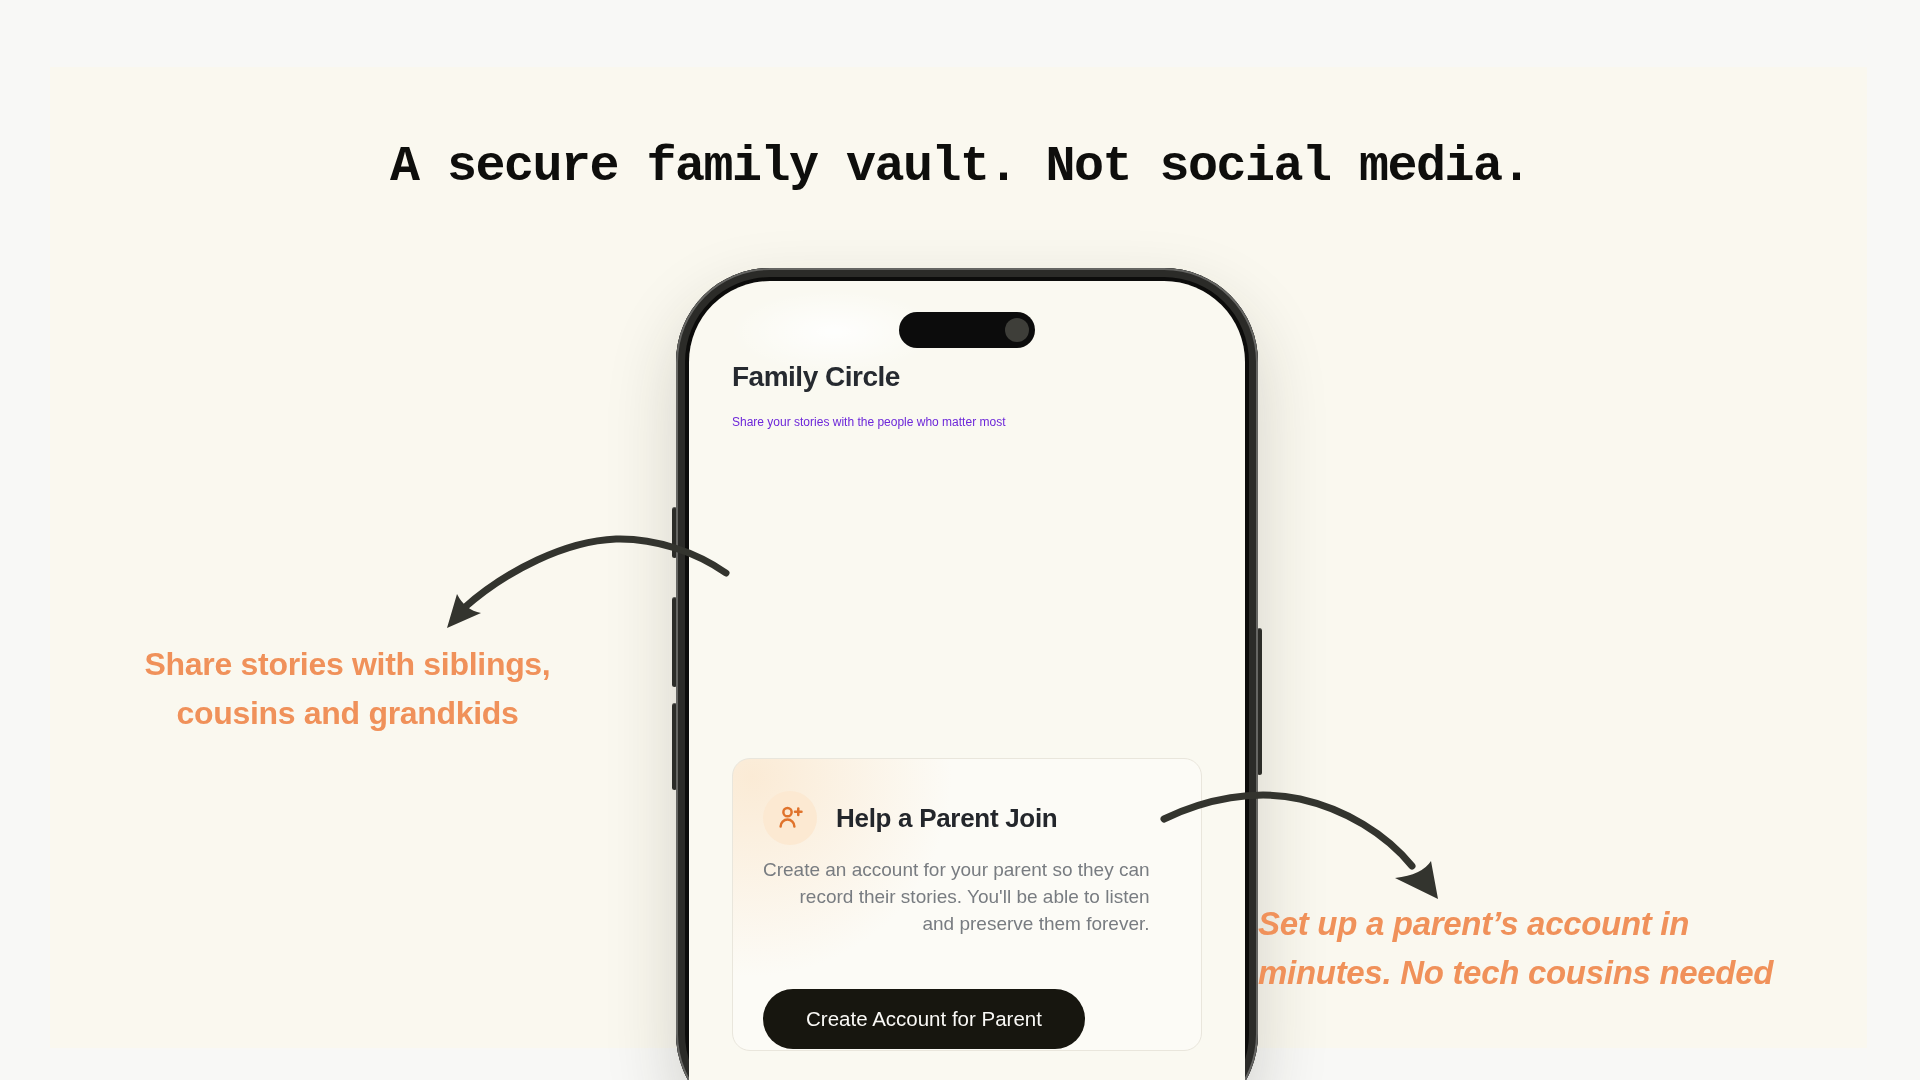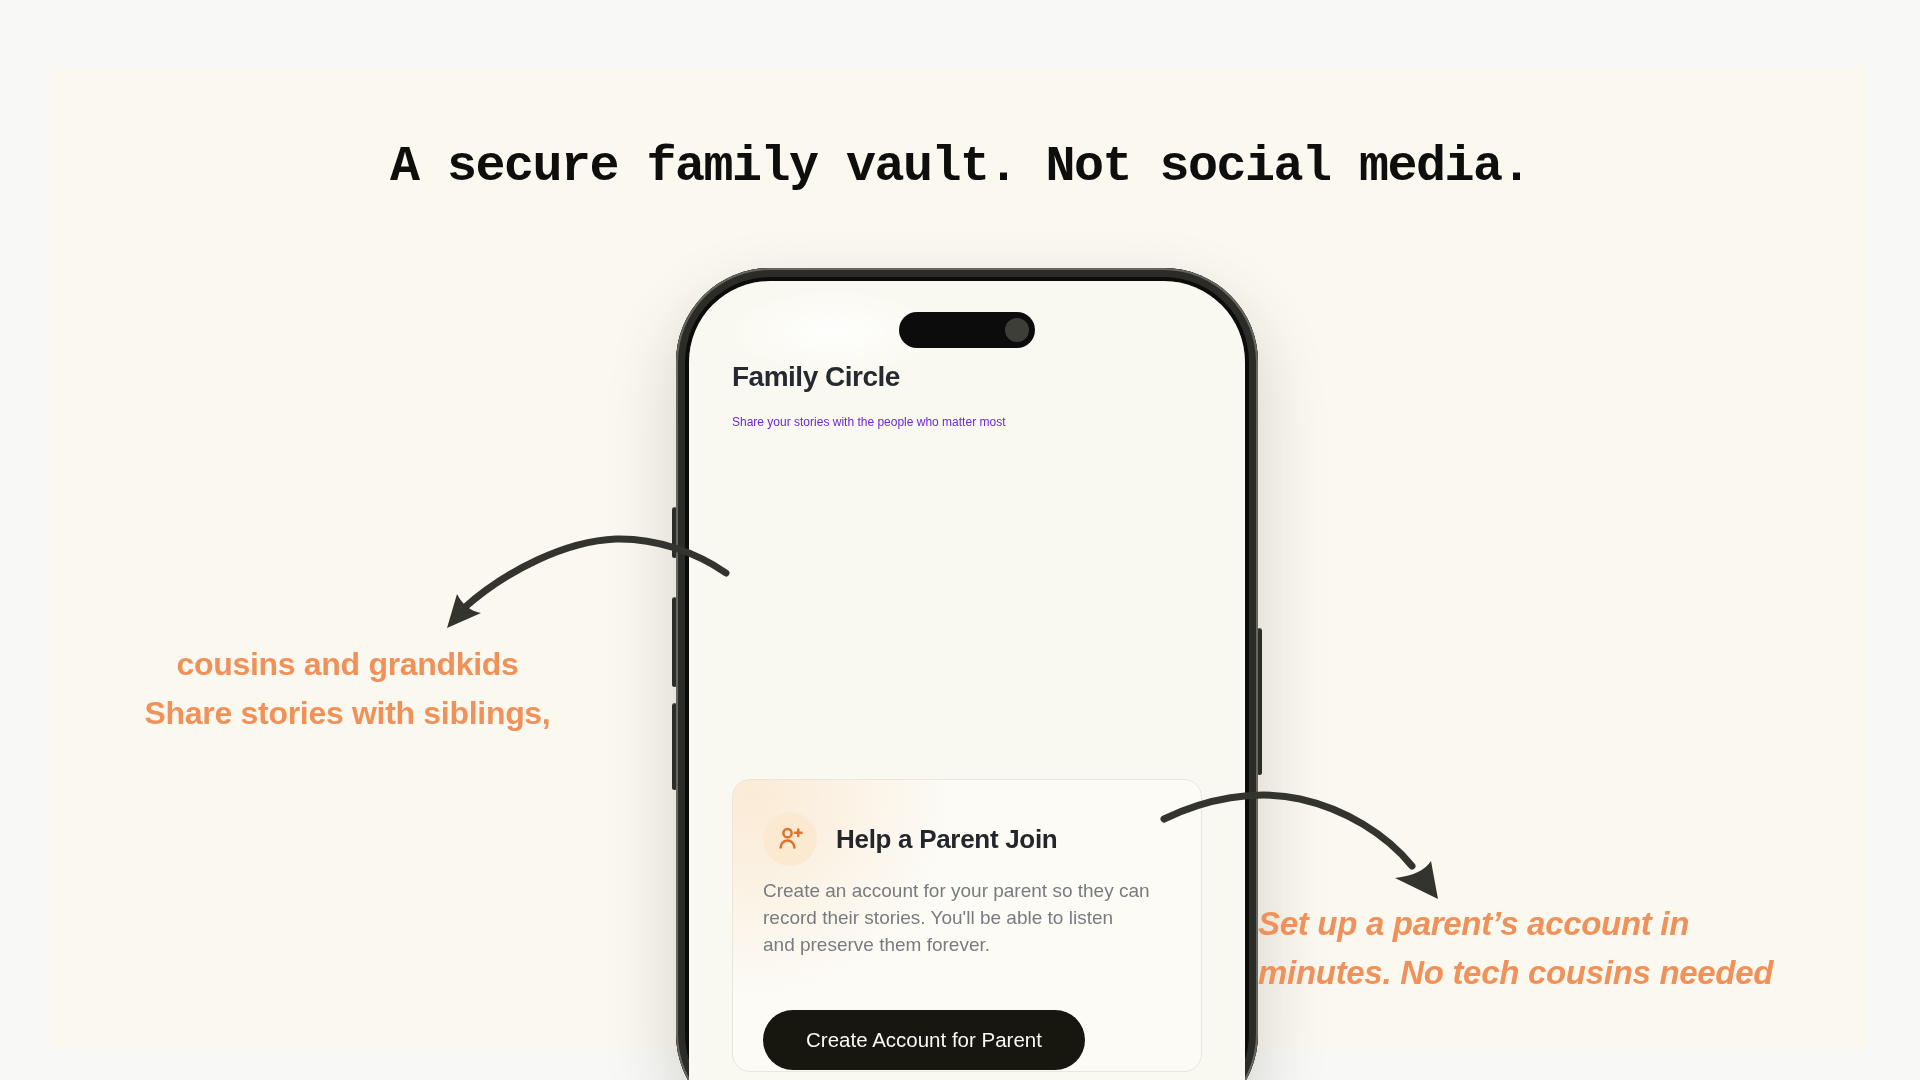--- a/index.html
+++ b/index.html
@@ -39,31 +39,31 @@
     letter-spacing:-.5px; color:#262a30; }
   .app-subtitle { position:absolute; left:43px; top:134px; font-size:12px; color:#6d28d9; }
 
   .card { position:absolute; left:43px; width:470px; border:1.5px solid #e9e6dc;
     border-radius:18px; }
   .card1 { top:206px; height:246px;
     background:
       radial-gradient(circle at 92% 10%, rgba(248,224,168,.55), rgba(248,224,168,0) 45%),
       radial-gradient(circle at 100% 62%, rgba(250,238,214,.5), rgba(250,238,214,0) 42%),
       #fcfbf6; }
-  .card2 { top:498px; height:293px;
+  .card2 { top:477px; height:293px;
     background:
       radial-gradient(circle at 4% 6%, rgba(250,226,196,.65), rgba(250,226,196,0) 38%),
       #fcfbf6; }
 
   .card-title { font-size:26px; font-weight:700; letter-spacing:-.3px; color:#23262b; }
   .card1 .card-title { position:absolute; left:30px; top:33px; }
   .card-body { position:absolute; left:30px; font-size:19px; color:#787c81; }
   .card-body div { white-space:nowrap; }
   .card1 .card-body { top:80px; line-height:30px; }
-  .card2 .card-body { top:97px; line-height:27px; }
+  .card2 .card-body { top:97px; line-height:27px;text-align:right; }
 
   .pill-btn { position:absolute; left:30px; border:none; color:#faf9f6;
     font-family:"Liberation Sans", sans-serif; font-size:20.5px;
     display:flex; align-items:center; justify-content:center; cursor:pointer; }
   .btn-invite { top:159px; width:233px; height:58px; border-radius:29px; }
   .btn-parent { top:202px; width:322px; height:60px; border-radius:30px;margin-top:28px; }
 
   .icon-row { position:absolute; left:30px; top:32px; display:flex; align-items:center; }
   .icon-circle { width:54px; height:54px; border-radius:50%; background:#fce9d2;
     display:flex; align-items:center; justify-content:center; }
@@ -119,22 +119,22 @@
           <div>Create an account for your parent so they can</div>
           <div>record their stories. You'll be able to listen</div>
           <div>and preserve them forever.</div>
         </div>
         <button class="pill-btn btn-parent" style="background:#17160f;">Create Account for Parent</button>
       </div>
     </div>
   </div>
 
   <div class="note note-left" style="color:#f0915a;">
+    <div>Share stories with siblings,</div>
     <div>cousins and grandkids</div>
-    <div>Share stories with siblings,</div>
   </div>
   <div class="note note-right" style="color:#f0915a;">
     <div>Set up a parent’s account in</div>
     <div>minutes. No tech cousins needed</div>
   </div>
 
   <svg class="arrows" viewBox="0 0 1920 1080">
     <g>
       <path d="M 726 573 C 696 552 655 538 616 539 C 566 541 507 570 464 608" fill="none" stroke="#33342e" stroke-width="7" stroke-linecap="round"></path>
       <path d="M 447 628 L 481 613 Q 465 610 457 594 Z" fill="#33342e"></path>

